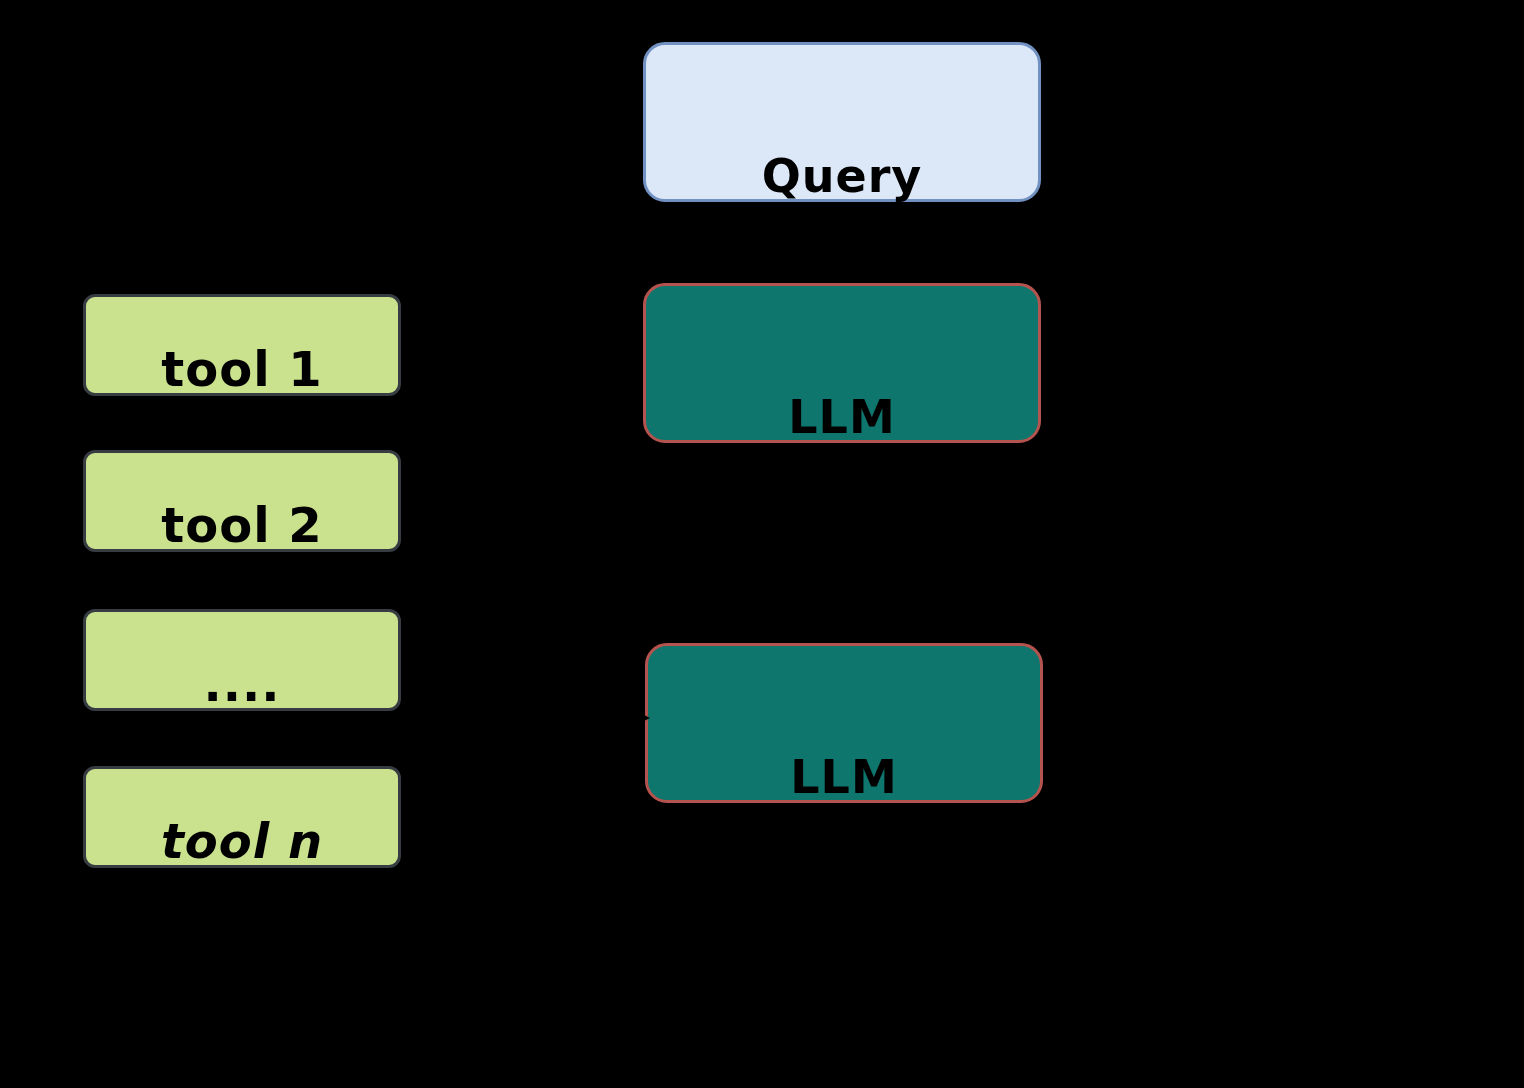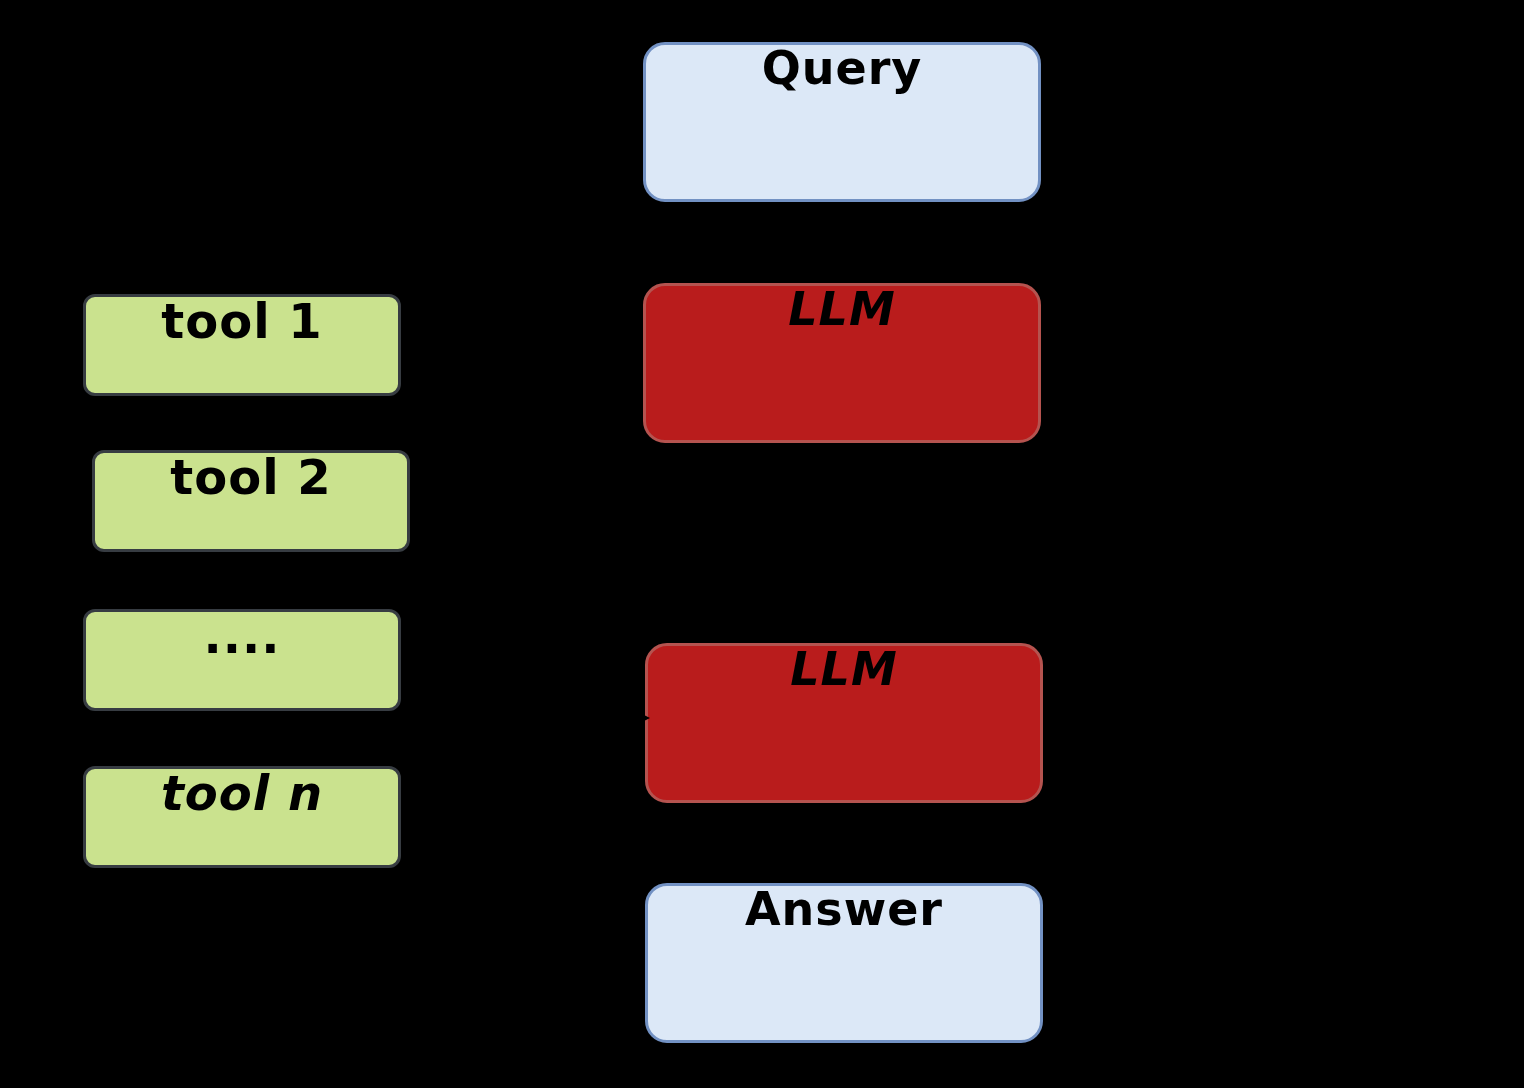--- a/index.html
+++ b/index.html
@@ -12,21 +12,21 @@
     width: 1524px;
     height: 1088px;
     background: #000000;
     overflow: hidden;
     font-family: "DejaVu Sans", sans-serif;
   }
   .node {
     position: absolute;
     box-sizing: border-box;
     display: flex;
-    align-items: flex-start;
+    align-items: flex-end;
     justify-content: center;
     color: #000000;
     text-align: center;
   }
   .node .label {
     font-weight: 600;
     letter-spacing: 1px;
     line-height: 1;
   }
   
@@ -35,40 +35,39 @@
     height: 160px;
     border-radius: 22px;
     border: 3px solid;
     font-size: 46px;
   }
   .blue {
     background: #dce8f7;
     border-color: #7291c3;
   }
   .pink {
-    background: #b91c1c;
+    background: #0f766e;
     border-color: #b5534f;
-    font-style: italic;
   }
   .node-query  { left: 643px; top: 42px;  }
   .node-llm-1  { left: 643px; top: 283px; }
   .node-llm-2  { left: 645px; top: 643px; }
   .node-answer { left: 645px; top: 883px; }
   
   .tool {
     left: 83px;
     width: 318px;
     height: 102px;
     border-radius: 12px;
     border: 3px solid #373c42;
     background: #cae28e;
     font-size: 48px;
   }
   .tool-1 { top: 294px; }
-  .tool-2 { top: 450px; margin-left: 9px; }
+  .tool-2 { top: 450px; }
   .tool-3 { top: 609px; }
   .tool-4 { top: 766px; font-style: italic; }
   
   .arrowhead {
     position: absolute;
     left: 636px;
     top: 711px;
     width: 0;
     height: 0;
     border-left: 14px solid #000000;
@@ -87,23 +86,20 @@
   </div>
 
   <div class="node big pink node-llm-1">
     <span class="label">LLM</span>
   </div>
 
   <div class="node big pink node-llm-2">
     <span class="label">LLM</span>
   </div>
 
-  <div class="node big blue node-answer">
-    <span class="label">Answer</span>
-  </div>
 
   <div class="node tool tool-1">
     <span class="label">tool 1</span>
   </div>
 
   <div class="node tool tool-2">
     <span class="label">tool 2</span>
   </div>
 
   <div class="node tool tool-3">

